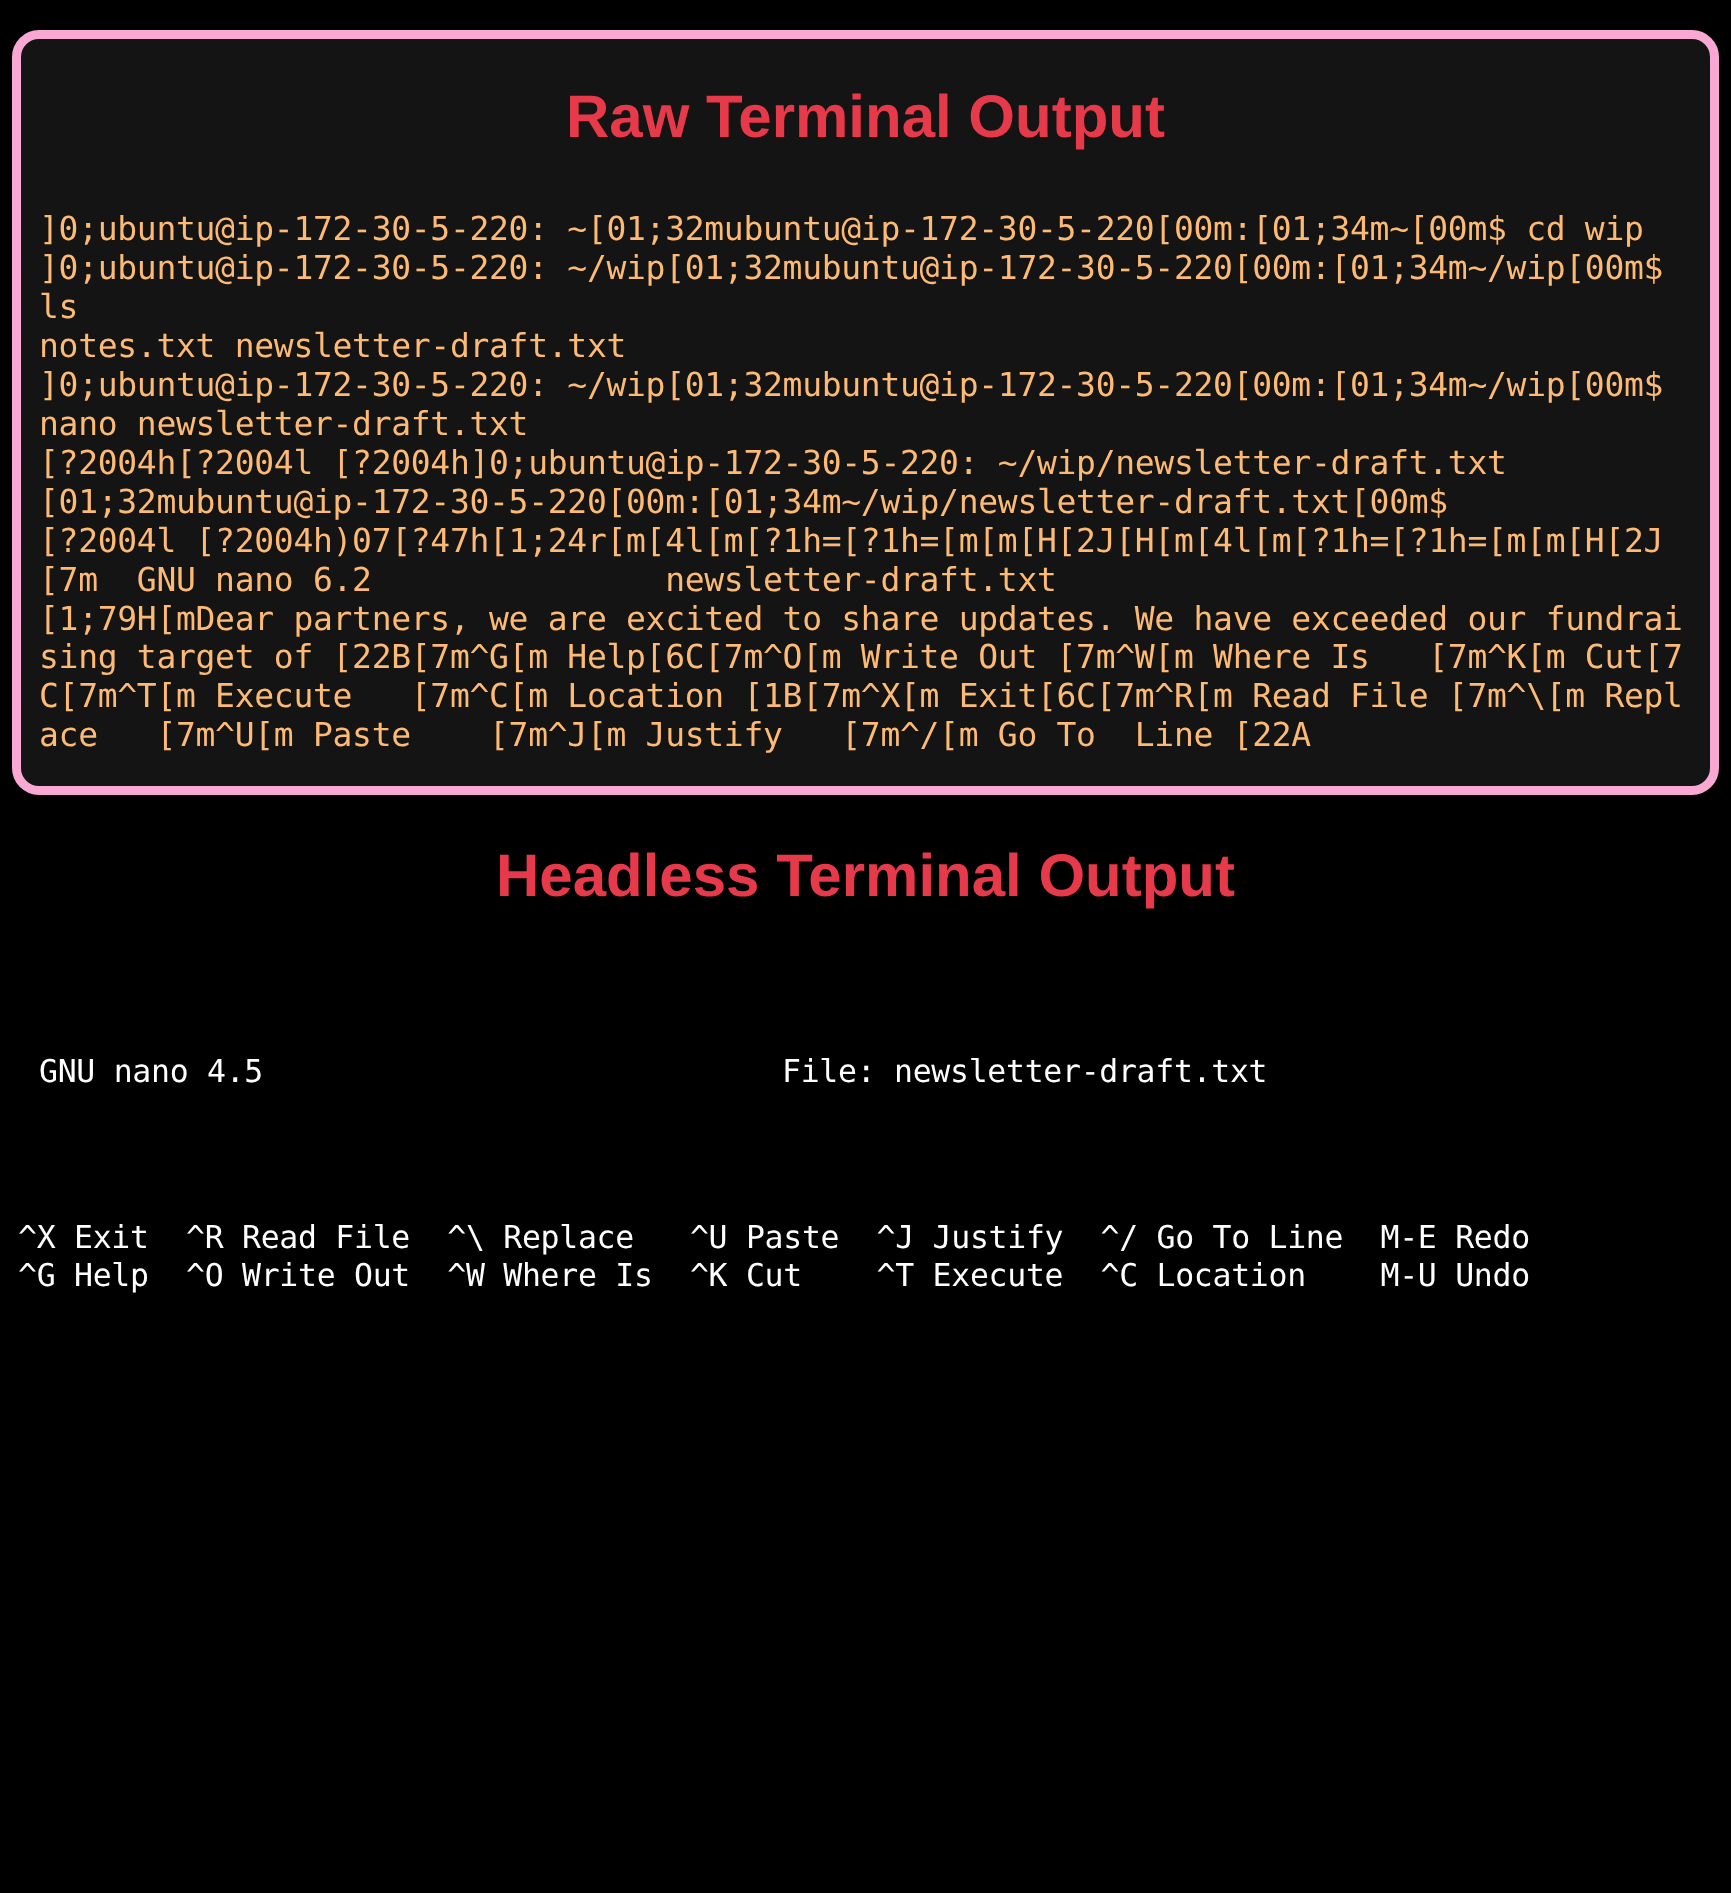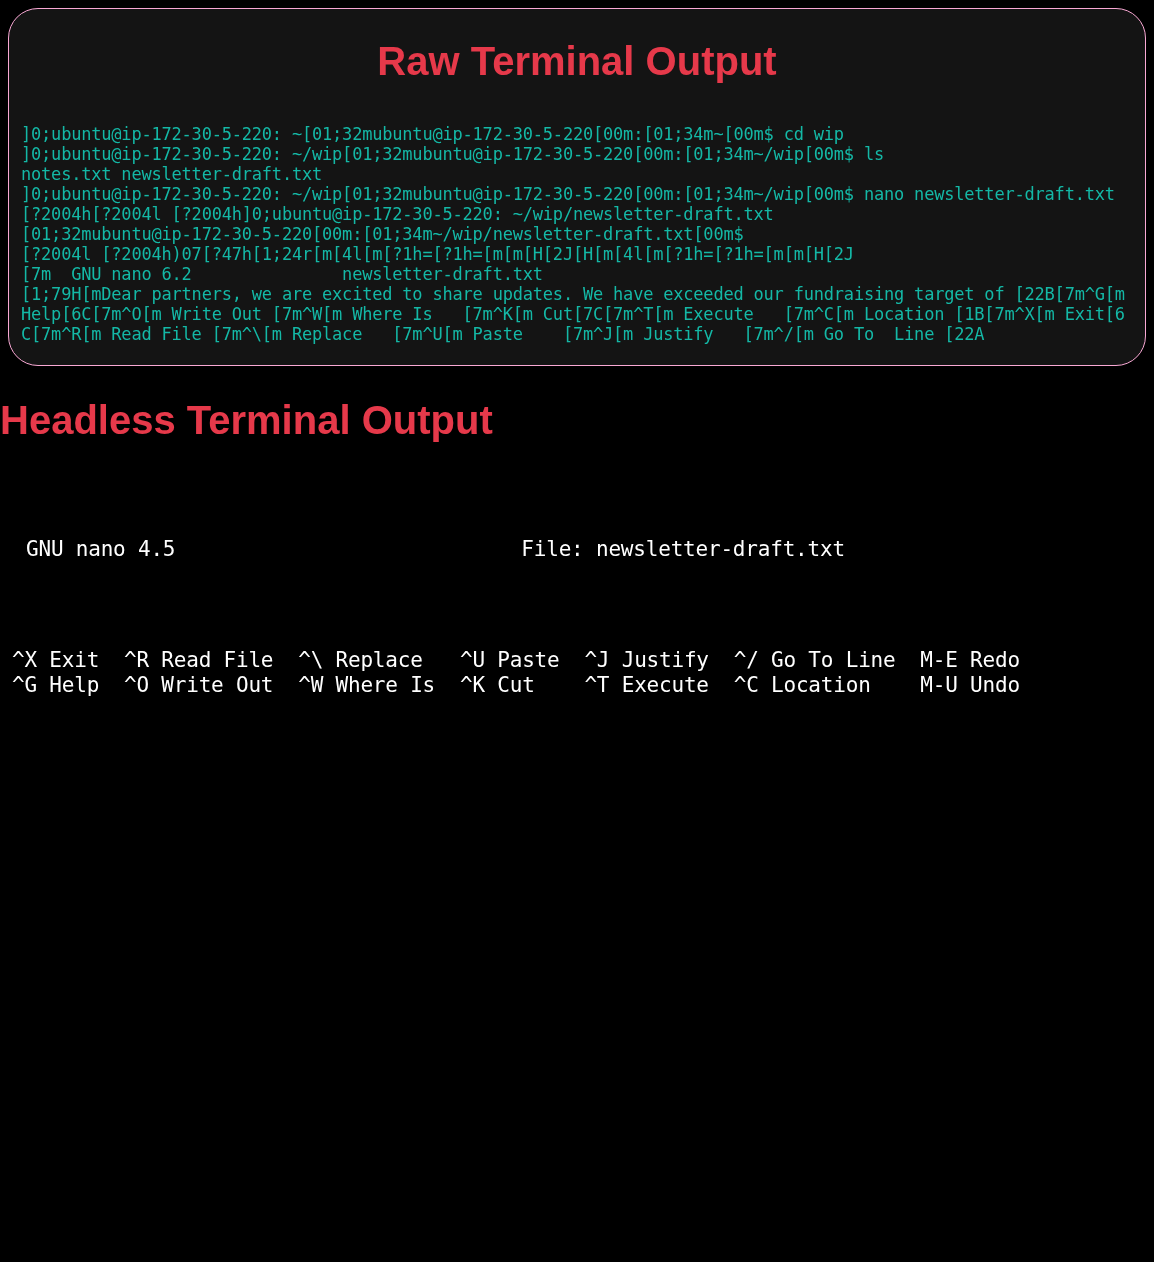--- a/index.html
+++ b/index.html
@@ -10,52 +10,53 @@
     body {
       background: #000000;
       font-family: 'Menlo', 'Monaco', 'Consolas', monospace;
       color: #ffffff;
       width: 1154px;
       height: 1262px;
       overflow: hidden;
     }
     .panel {
       background: #141414;
-      border: 1px solid #f9a8d4;
-      border-radius: 30px;
-      margin: 8px 8px 12px 8px;
+      border: 6px solid #f9a8d4;
+      border-radius: 18px;
+      margin: 20px 8px 12px 8px;
       padding: 0;
       overflow: hidden;
     }
     .panel-title {
       color: #e6394a;
       font-family: -apple-system, BlinkMacSystemFont, 'Segoe UI', sans-serif;
       font-size: 40px;
       font-weight: 700;
       text-align: center;
       padding: 30px 0 40px 0;
     }
     .terminal-content {
       font-family: 'Menlo', 'Monaco', 'Consolas', monospace;
-      font-size: 17px;
+      font-size: 22px;
       line-height: 1.18;
-      color: #14b8a6;
+      color: #fdba74;
       white-space: pre-wrap;
       word-break: break-all;
       padding: 0 12px 20px 12px;
       letter-spacing: -0.2px;
     }
     .second-panel {
       margin-top: 0px;
     }
     .second-panel-title {
       color: #e6394a;
       font-family: -apple-system, BlinkMacSystemFont, 'Segoe UI', sans-serif;
       font-size: 40px;
       font-weight: 700;
+      text-align: center;
       padding: 20px 0 45px 0;
     }
     .headless-terminal {
       font-family: 'Menlo', 'Monaco', 'Consolas', monospace;
       font-size: 21px;
       line-height: 1.18;
       color: #ffffff;
       white-space: pre;
       padding: 0 12px 20px 12px;
       letter-spacing: -0.2px;

